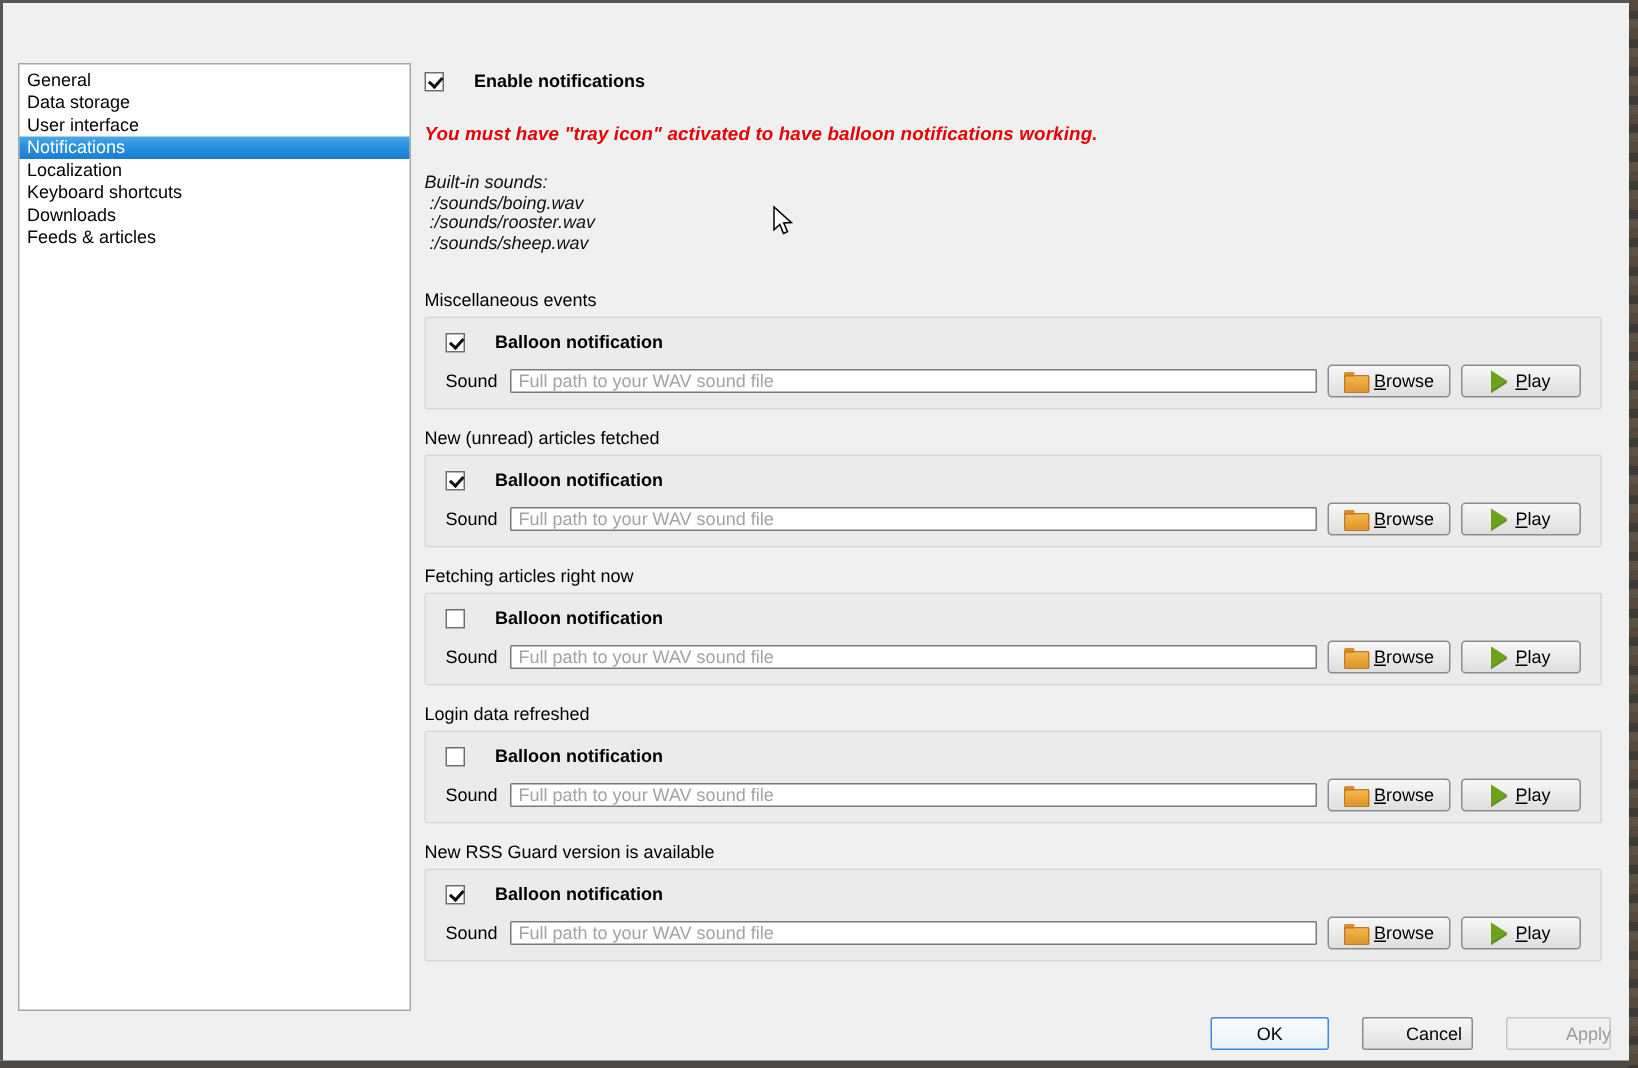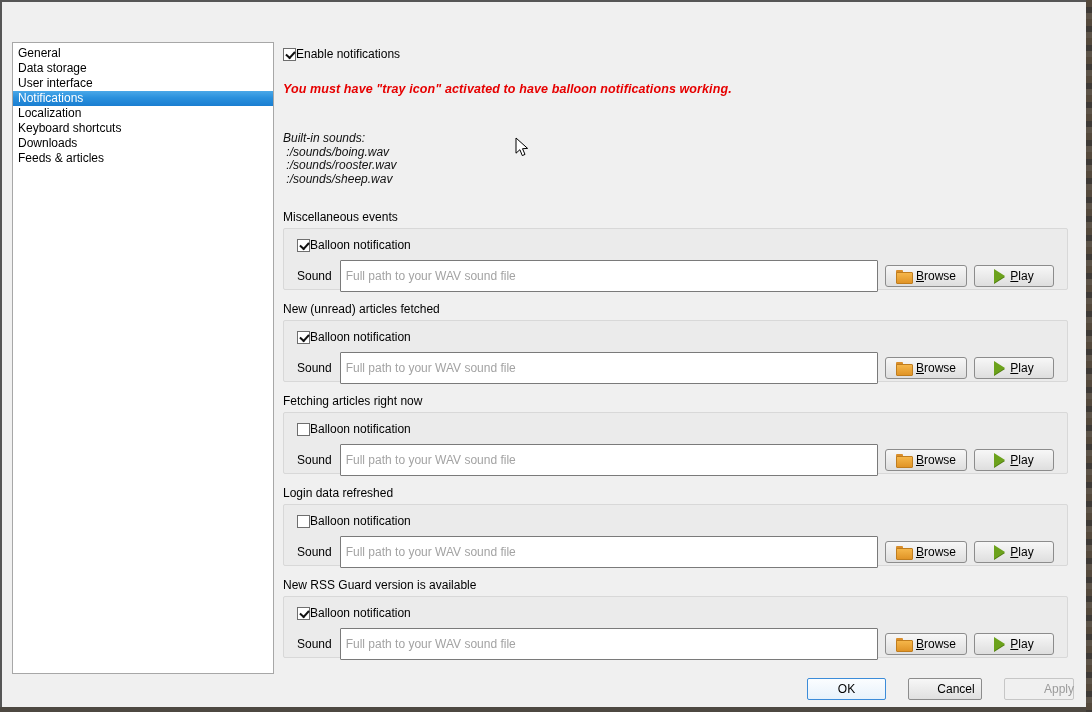--- a/index.html
+++ b/index.html
@@ -23,37 +23,37 @@
   
   .sidebar { position:absolute; left:10px; top:40px; width:262px; height:632px;
     background:#ffffff; border:1px solid #a7a7a7; padding-top:3px; }
   .side-item { height:15px; line-height:15px; font-size:12px; padding-left:5px; color:#000;
     white-space:nowrap; overflow:hidden; }
   .side-item.selected { color:#fff;
     background:linear-gradient(180deg,#4aa8e8 0%, #2990dd 45%, #1a7ed1 100%); }
 
   
   .main { position:absolute; left:281px; top:40px; width:785px; }
-  .check-row { display:flex; align-items:center; gap:0; }
+  .check-row { display:flex; align-items:center; gap:20px;font-weight:bold; }
   .checkbox { position:relative; width:13px; height:13px; background:#fff; border:1px solid #6e6e6e; flex:none; }
   .checkbox.checked::after { content:""; position:absolute; left:2px; top:2px; width:7px; height:4px;
     border-left:2px solid #111; border-bottom:2px solid #111; transform:rotate(-48deg); }
   .check-label { font-size:12px; color:#000; }
 
   .warning { margin-top:21px; font-size:12.5px; font-weight:bold; font-style:italic; color:#e60000; letter-spacing:.1px; }
-  .sounds { margin-top:36px; font-style:italic; font-size:12px; color:#111; }
+  .sounds { margin-top:19px; font-style:italic; font-size:12px; color:#111; }
   .sounds div { line-height:13.5px; white-space:pre; }
 
   .section { margin-top:0; }
   .section-title { font-size:12px; color:#000; margin:0 0 4px 0; }
   .groupbox { width:785px; height:62px; background:#ebebeb; border:1px solid #d8d8d8; border-radius:2px;
     padding:9px 13px 0 13px; margin-bottom:12px; }
   .sound-row { display:flex; align-items:center; margin-top:8px; gap:7px; }
   .sound-label { font-size:12px; color:#000; margin-right:1px; }
-  .sound-input { flex:1; height:32px; border:1px solid #7a7a7a; border-radius:1px; background:#fff;
+  .sound-input { flex:1; height:16px; border:1px solid #7a7a7a; border-radius:1px; background:#fff;
     font-family:"Liberation Sans", sans-serif; font-size:12px; padding:0 5px; color:#000; }
   .sound-input::placeholder { color:#a3a3a3; opacity:1; }
 
   .mini-btn { height:22px; display:flex; align-items:center; justify-content:center; gap:5px;
     border:1px solid #8c8c8c; border-radius:3px; font-size:12px; color:#000;
     background:linear-gradient(180deg,#f7f7f7 0%, #ececec 45%, #dedede 100%); cursor:default; }
   .browse-btn { width:82px; }
   .play-btn { width:80px; }
   .mini-btn u { text-decoration:underline; }
 

